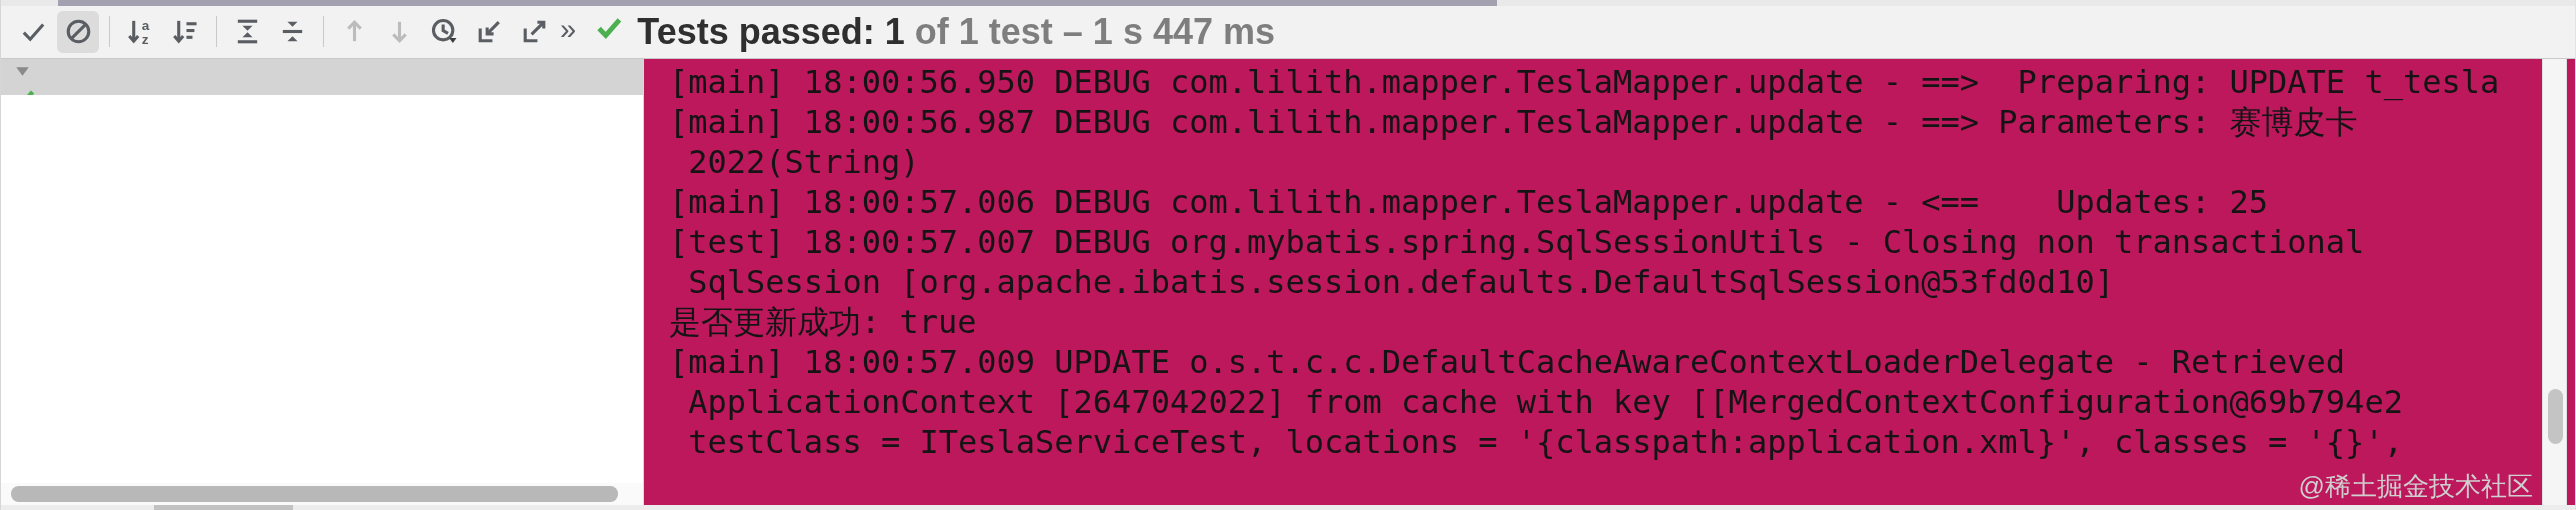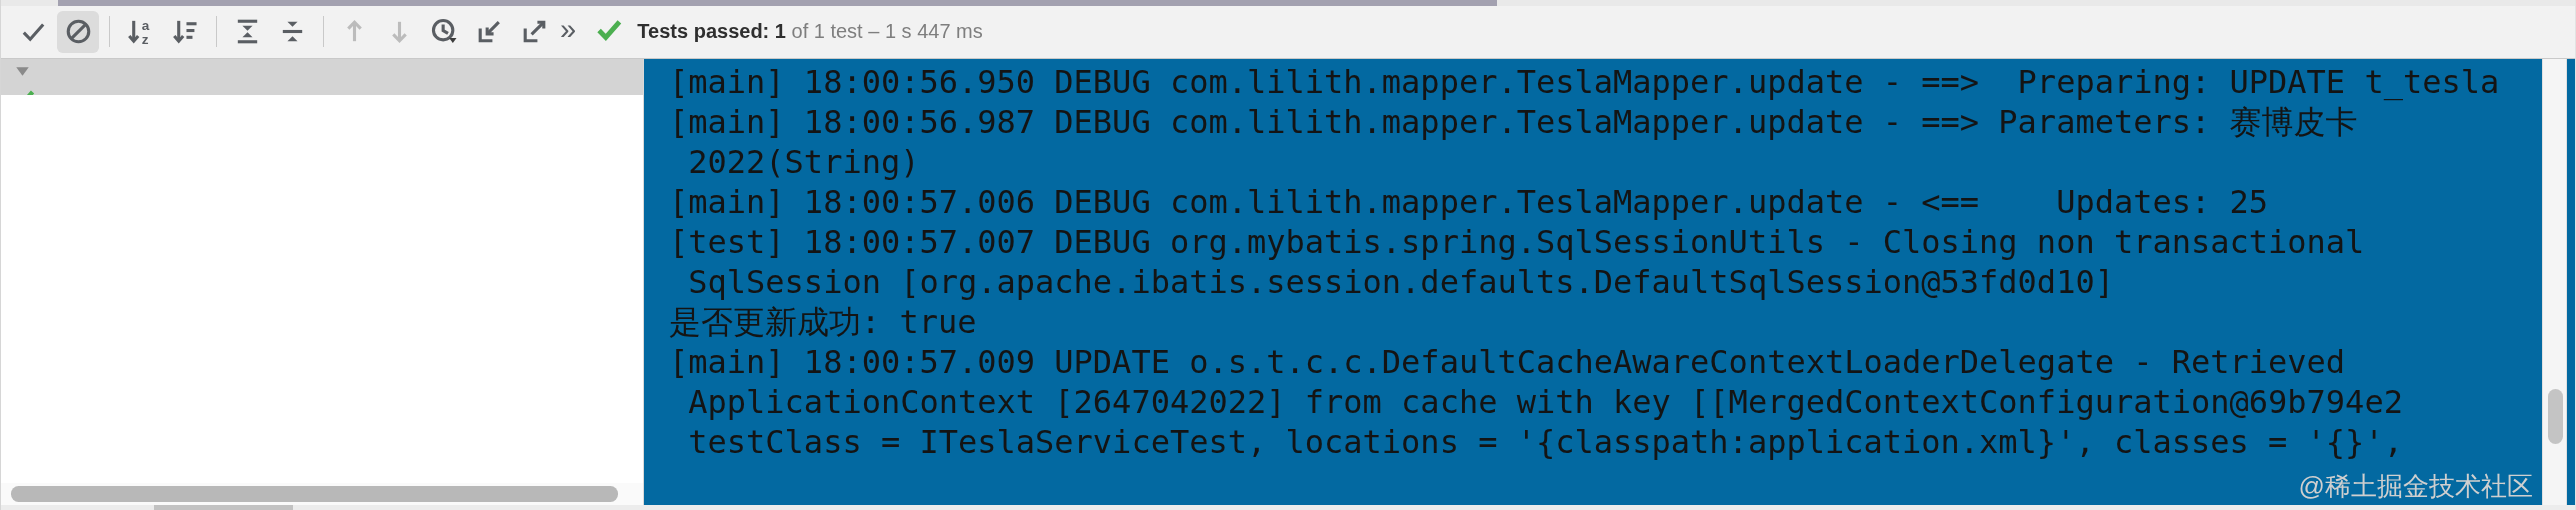--- a/index.html
+++ b/index.html
@@ -14,42 +14,42 @@
 
   
   .toolbar { height:53px; background:#f2f2f2; border-bottom:1px solid #c9c9c9;
              display:flex; align-items:center; padding:0 0 0 11.5px; }
   .tb-btn { width:42px; height:42px; display:flex; align-items:center; justify-content:center;
             border-radius:5.7px; flex:0 0 auto; margin-right:2.9px; }
   .tb-btn.toggled { background:#dcdcdc; }
   .tb-btn svg { width:31px; height:31px; display:block; }
   .tb-sep { width:1px; height:31px; background:#c9c9c9; margin:0 9.6px 0 6.7px; flex:0 0 auto; }
   .chevron-more { font-size:29px; color:#5a5e63; margin:0 7.6px 3.8px 1.9px; }
-  .status { display:flex; align-items:center; margin-left:9.6px; font-size:20px; white-space:pre; }
+  .status { display:flex; align-items:center; margin-left:9.6px; font-size:36px; white-space:pre; }
   .status svg { width:32.5px; height:32.5px; margin-right:11.5px; }
   .status .primary { color:#2f2f2f; font-weight:700; }
-  .status .secondary { color:#7e7e7e; font-weight:400; }
+  .status .secondary { color:#7e7e7e; font-weight:700; }
 
   
   .content { display:flex; height:447px; }
   .tree-panel { width:643px; border-right:1px solid #d9d9d9; background:#ffffff; position:relative; }
   .tree-row { height:36px; display:flex; align-items:flex-start; padding:0 9.6px 0 7.6px;
               font-size:28px; white-space:nowrap; overflow:hidden;flex-direction:column; }
   .tree-row.selected { background:#d4d4d4; }
   .tree-expand { width:25px; height:25px; flex:0 0 auto; margin:0 5.7px 0 1.9px; }
   .tree-state { width:29px; height:29px; flex:0 0 auto; margin-right:9.6px; }
   .tree-label { color:#1f1f1f; font-weight:700; margin-right:9.6px; }
   .tree-pkg { color:#8c8c8c; flex:1 1 auto; overflow:hidden; }
   .tree-duration { color:#2a2a2a; font-weight:700; margin-left:5.7px; flex:0 0 auto; }
   .h-scrollbar { position:absolute; left:0; right:0; bottom:0; height:23px; background:#fafafa; }
   .h-thumb { position:absolute; left:9.6px; top:3.8px; width:607px; height:15.3px;
              background:#b8b8b8; border-radius:7.6px; }
 
   
-  .console { flex:1 1 auto; position:relative; background:#0369a1; overflow:hidden; }
+  .console { flex:1 1 auto; position:relative; background:#be185d; overflow:hidden; }
   .console-lines { padding:2.9px 38px 0 25px; font-family:"DejaVu Sans Mono", monospace;
                    font-size:32px; line-height:40px; color:#141414; }
   .console-line { white-space:pre; }
   .v-scrollbar { position:absolute; top:0; right:7.6px; bottom:0; width:25px; background:#f5f5f5;
                  border-left:1px solid #e0e0e0; border-right:1px solid #e0e0e0; }
   .v-thumb { position:absolute; left:4.8px; top:330px; width:14.3px; height:55px;
              background:#c4c4c4; border-radius:7.6px; }
   .watermark { position:absolute; right:42px; bottom:1.9px; font-size:26px; color:#cfcfcf;margin-top:21px; }
 
   

